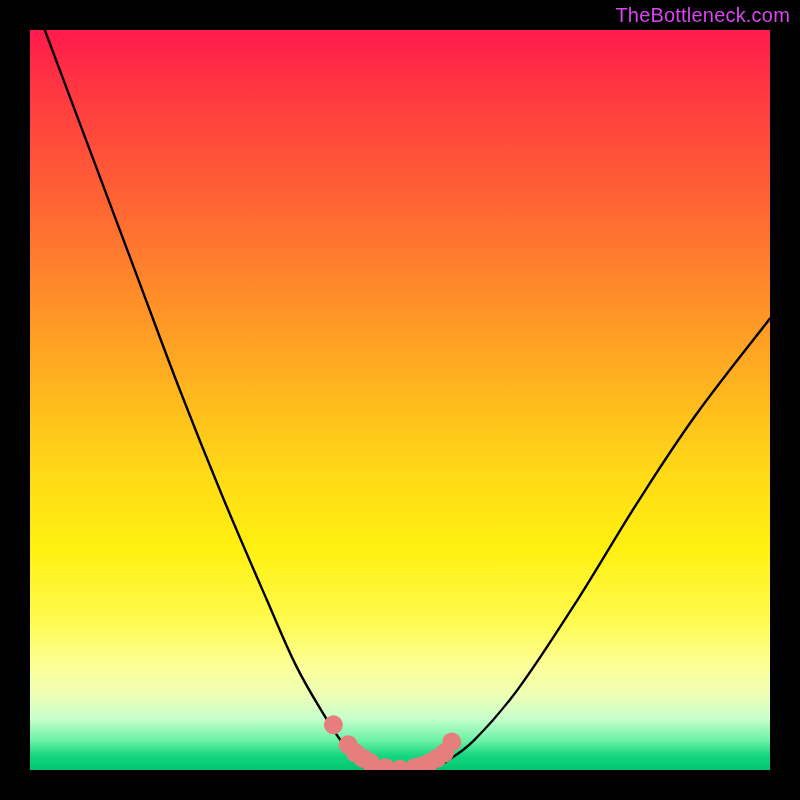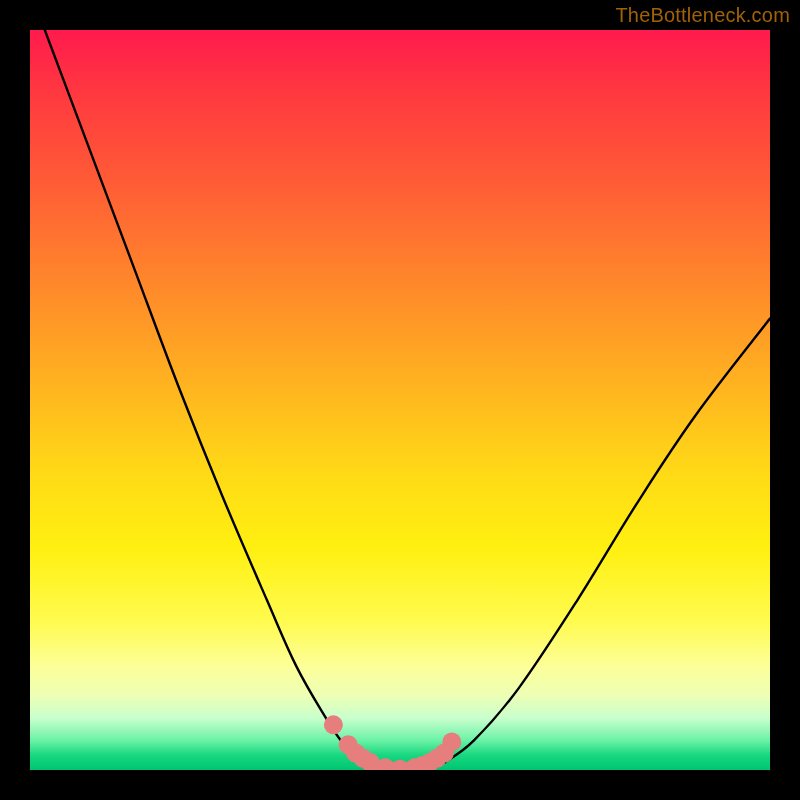--- a/index.html
+++ b/index.html
@@ -48,21 +48,21 @@
     position: absolute;
     left: 0;
     top: 0;
     width: 740px;
     height: 740px;
   }
   .watermark {
     position: absolute;
     top: 4px;
     right: 10px;
-    color: #a16207;
+    color: #d946ef;
     font-size: 20px;
     font-weight: 500;
     letter-spacing: 0.2px;
   }
 </style>
 </head>
 <body>
 
 <div class="frame">
   <div class="watermark">TheBottleneck.com</div>

